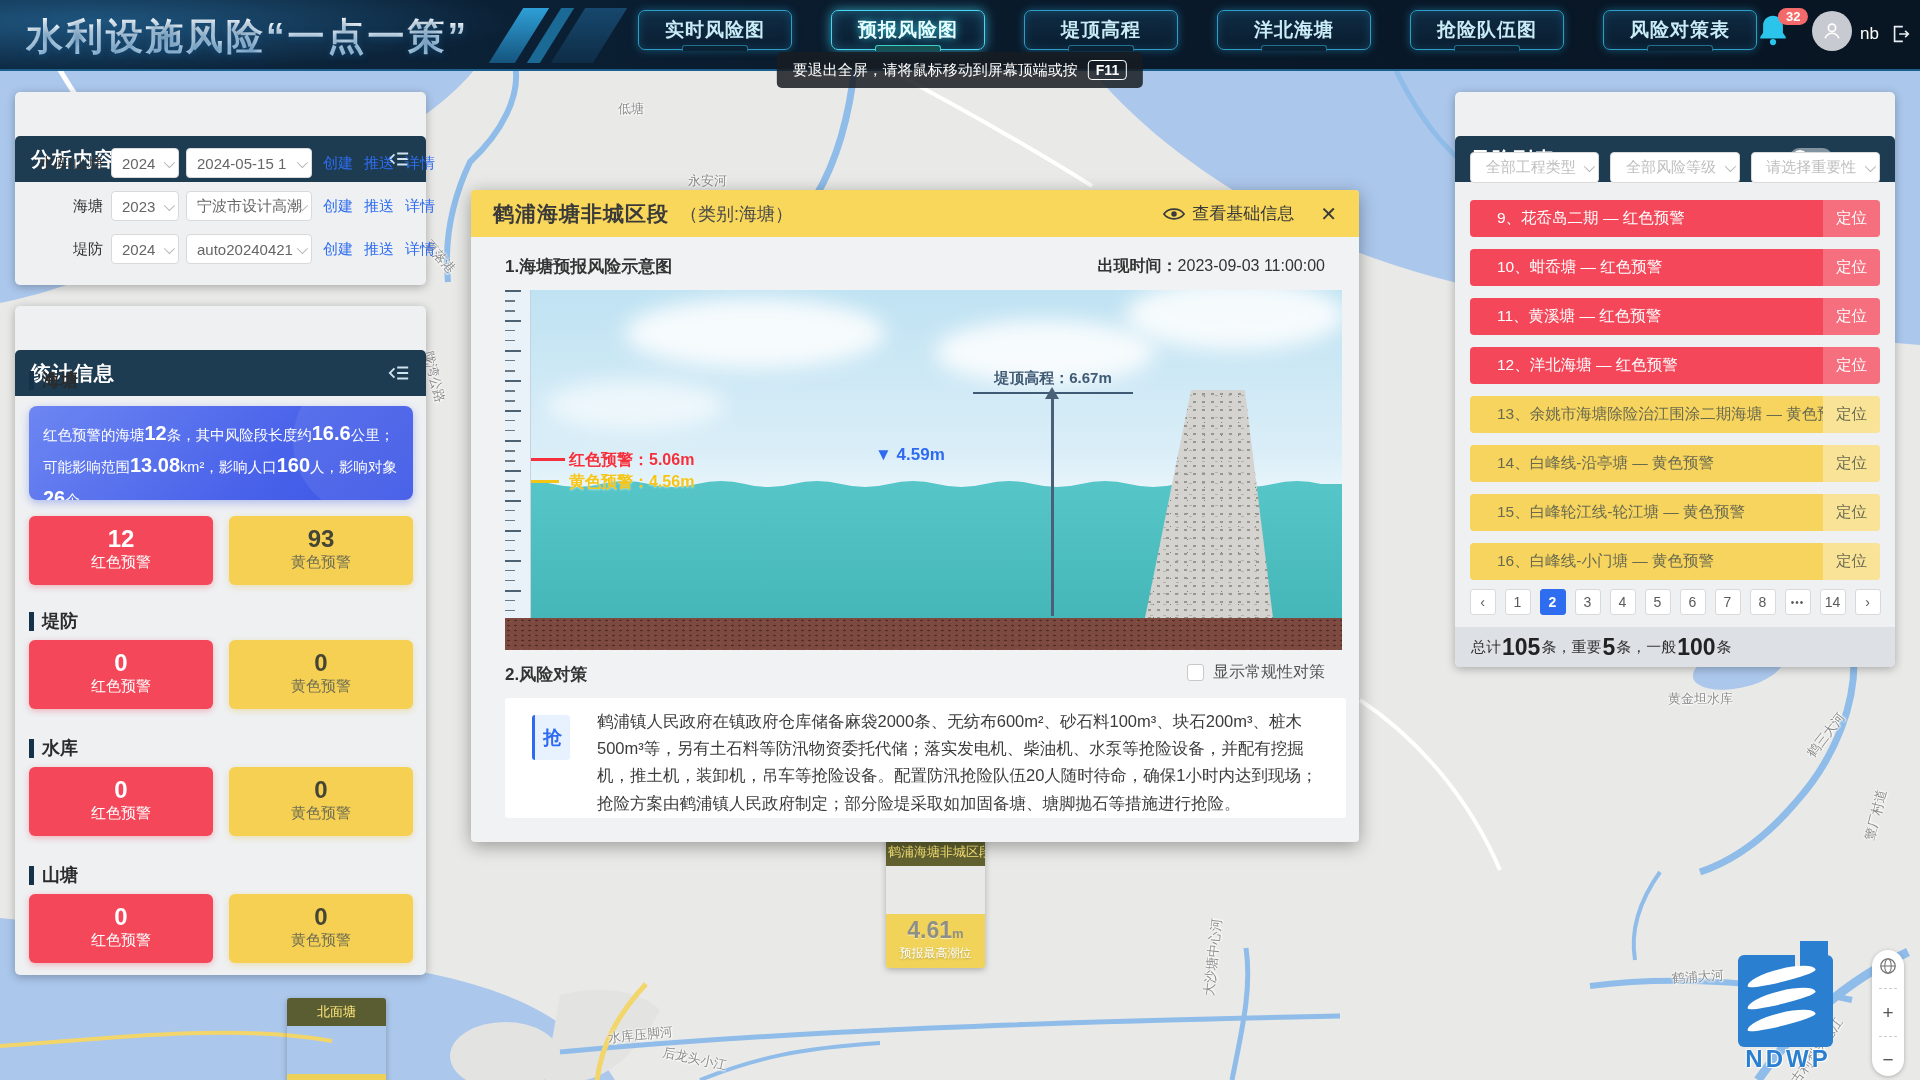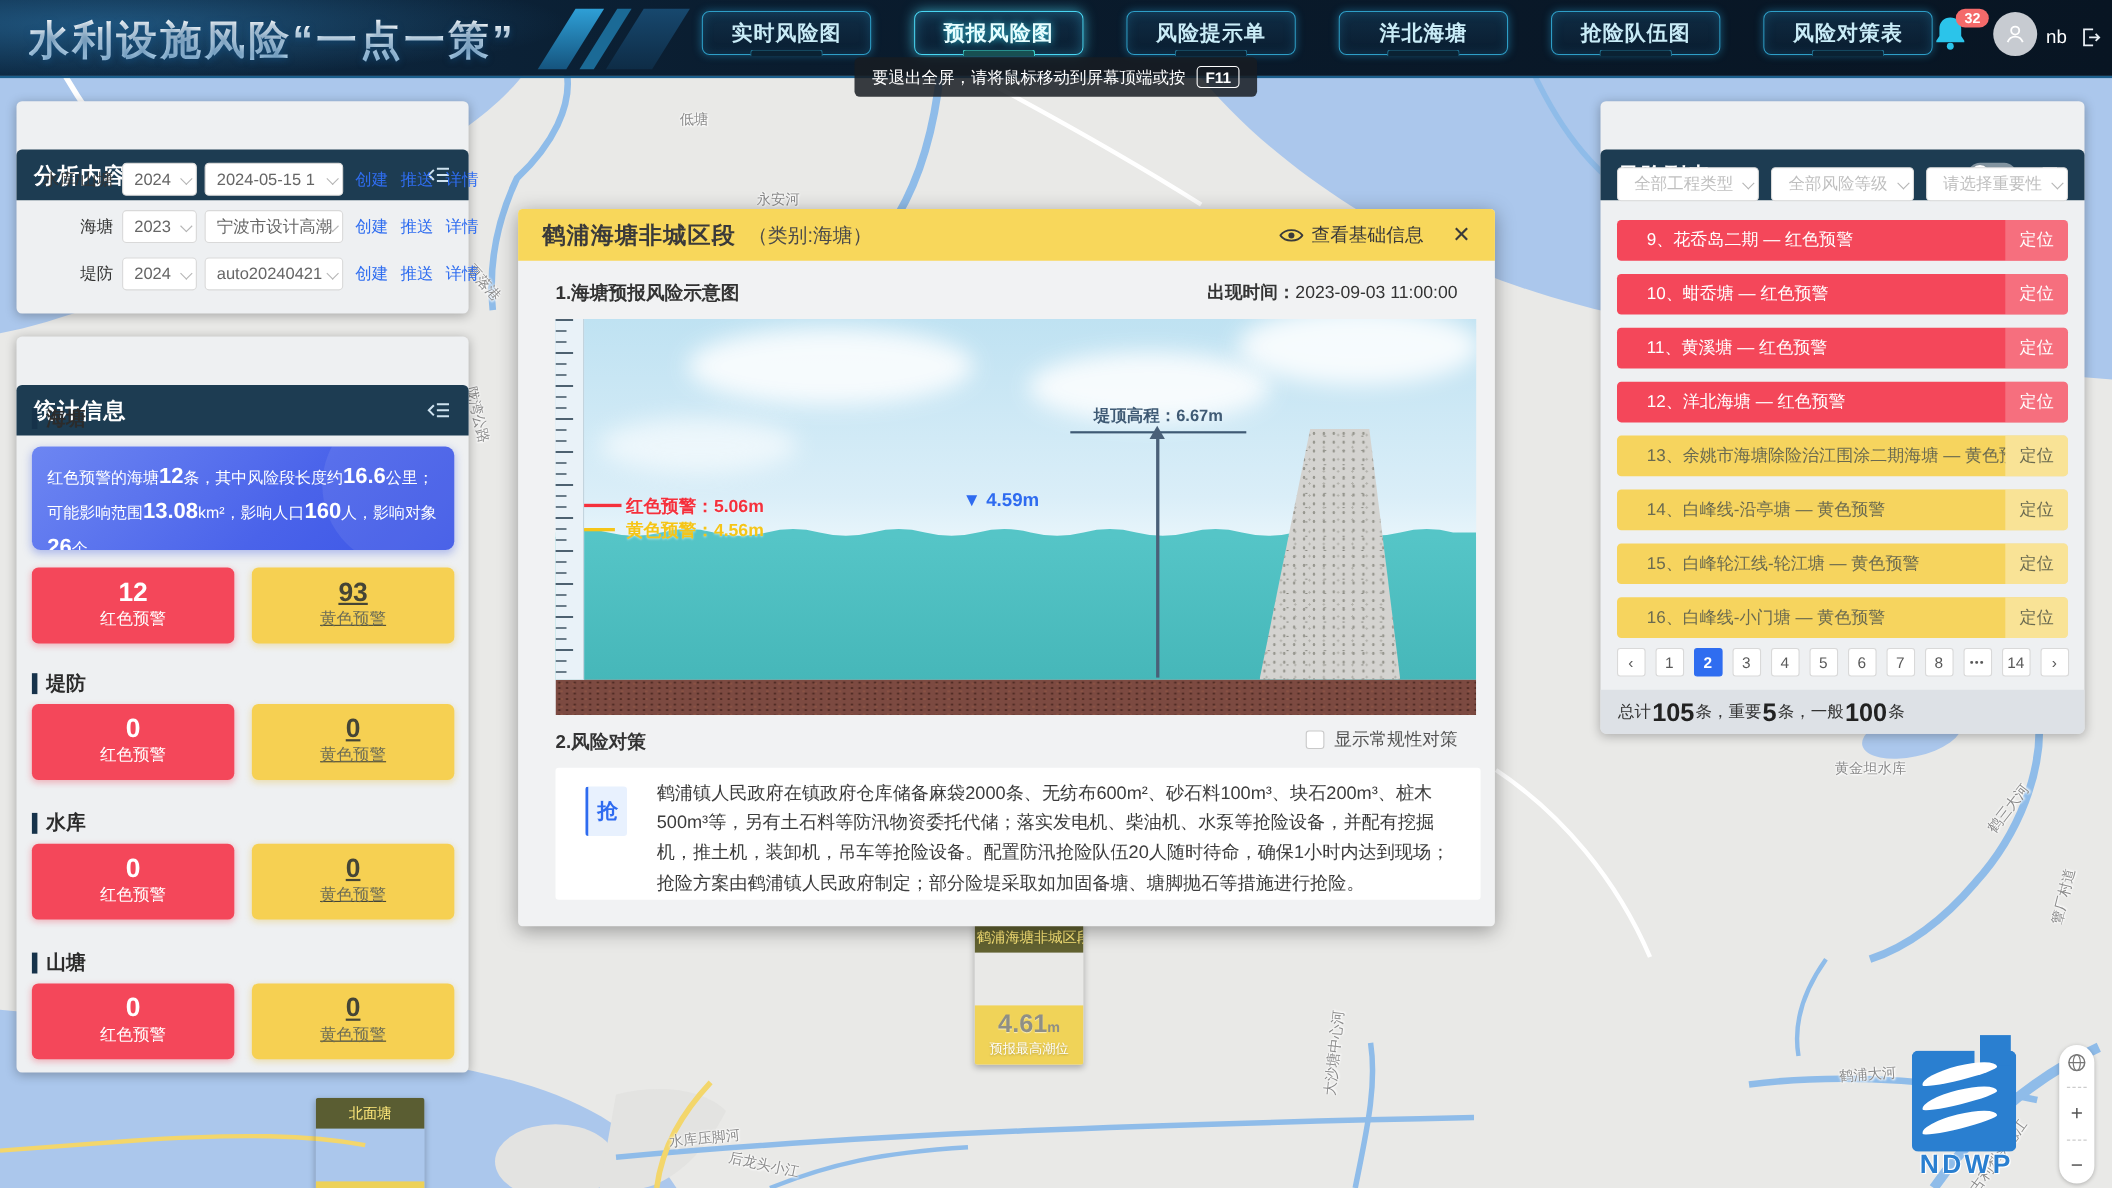--- a/index.html
+++ b/index.html
@@ -90,21 +90,21 @@
   #summary-card { position:absolute; left:14px; top:100px; width:384px; height:94px; border-radius:8px; padding:11px 14px;
     background:linear-gradient(135deg,#6d86f2 0%,#4a63ea 60%,#3b55e6 100%); color:#fff; font-size:14.5px; line-height:1.62;
     box-shadow:0 3px 8px rgba(60,90,220,.35); overflow:hidden; }
   #summary-card::before { content:""; position:absolute; right:-30px; top:-40px; width:150px; height:150px; border-radius:50%;
     background:rgba(255,255,255,.08); }
   #summary-card b { font-size:20px; font-weight:bold; }
   .stat-card { position:absolute; width:184px; height:69px; border-radius:6px; text-align:center; padding-top:9px; cursor:pointer; }
   .stat-card .num { font-size:24px; font-weight:bold; line-height:1.15; }
   .stat-card .lbl { font-size:15px; }
   .stat-card.red { background:#f4475a; color:#fff; box-shadow:0 2px 6px rgba(240,70,90,.35); }
-  .stat-card.yellow { background:#f6d052; color:#454536; box-shadow:0 2px 6px rgba(230,190,60,.35);text-decoration:underline; }
+  .stat-card.yellow { background:#f6d052; color:#454536; box-shadow:0 2px 6px rgba(230,190,60,.35); }
   .stat-card.yellow .lbl { color:#6d6d55; }
 
   
   #modal { position:absolute; left:471px; top:190px; width:888px; height:652px; background:#f1f2f3; border-radius:4px;
     box-shadow:0 4px 18px rgba(0,0,0,.35); z-index:40; }
   #modal-hd { height:47px; background:#f8d75b; border-radius:4px 4px 0 0; display:flex; align-items:center; padding:0 22px; }
   #modal-title { font-size:21px; font-weight:bold; color:#3a3a3a; letter-spacing:1px; }
   #modal-cat { font-size:18px; color:#4a4a4a; margin-left:11px; }
   #view-info { margin-left:auto; display:flex; align-items:center; gap:7px; color:#3a3a3a; font-size:17px; cursor:pointer; }
   #modal-close { margin-left:26px; font-size:20px; color:#3a3a3a; cursor:pointer; font-weight:bold; }
@@ -259,21 +259,21 @@
   </div>
 
   <div id="topbar" class="abs">
     <div id="app-title">水利设施风险“一点一策”</div>
     <div class="hdr-slash" style="left:506px;width:26px;background:linear-gradient(180deg,#2e9fd6,#15547e)"></div>
     <div class="hdr-slash" style="left:544px;width:13px;background:#1b6a96"></div>
     <div class="hdr-slash" style="left:568px;width:42px;background:linear-gradient(180deg,#17486e,#0e2c46)"></div>
     <div id="nav">
       <div class="nav-btn">实时风险图</div>
       <div class="nav-btn active">预报风险图</div>
-      <div class="nav-btn">风险提示单</div>
+      <div class="nav-btn">堤顶高程</div>
       <div class="nav-btn">洋北海塘</div>
       <div class="nav-btn">抢险队伍图</div>
       <div class="nav-btn">风险对策表</div>
     </div>
     <div id="bell-wrap">
       <svg class="icon-svg" width="34" height="36" viewBox="0 0 24 24">
           <path fill="#2bc4ea" d="M12 2c-4 0-7 3-7 7v5l-2 3v1h18v-1l-2-3V9c0-4-3-7-7-7z"></path>
           <circle cx="12" cy="20.5" r="2.2" fill="#2bc4ea"></circle>
         </svg>
       <span id="bell-badge">32</span>

